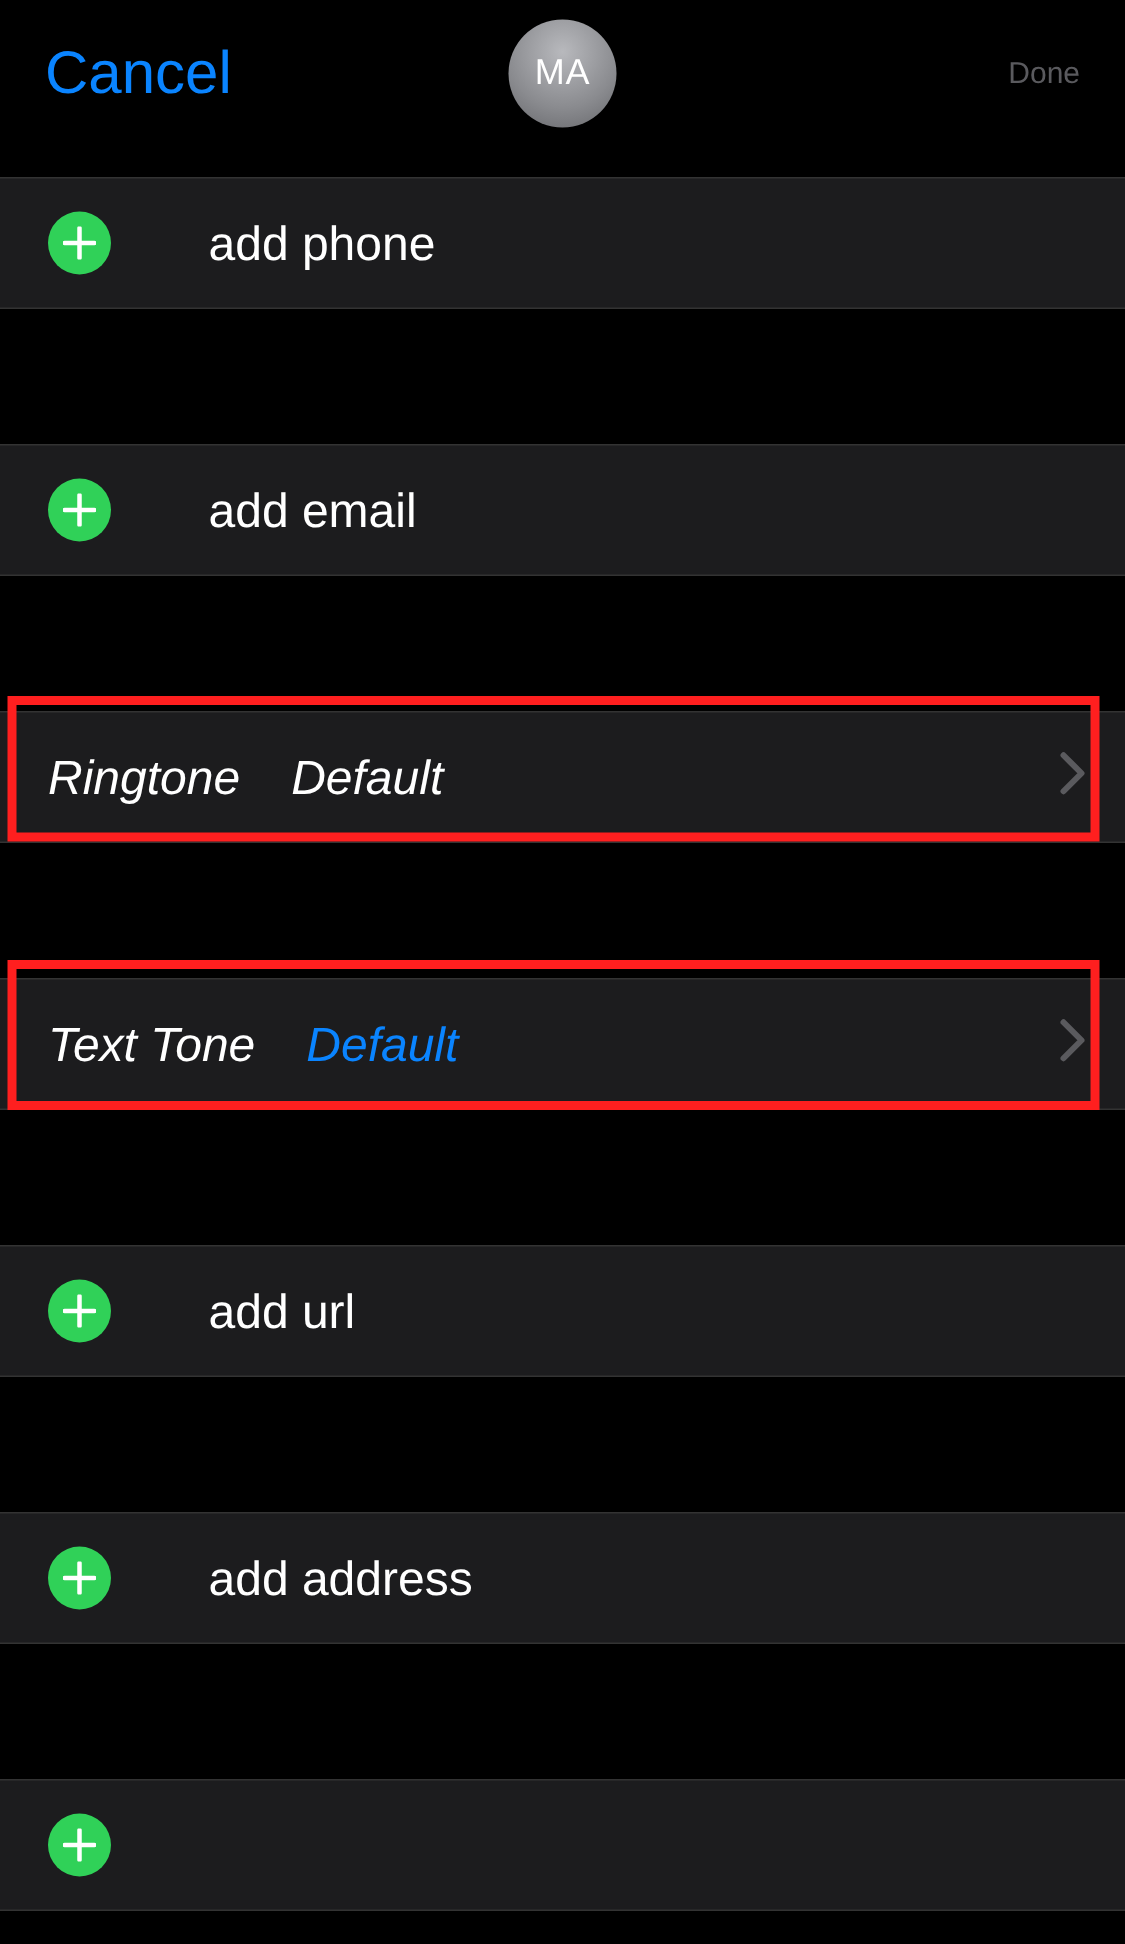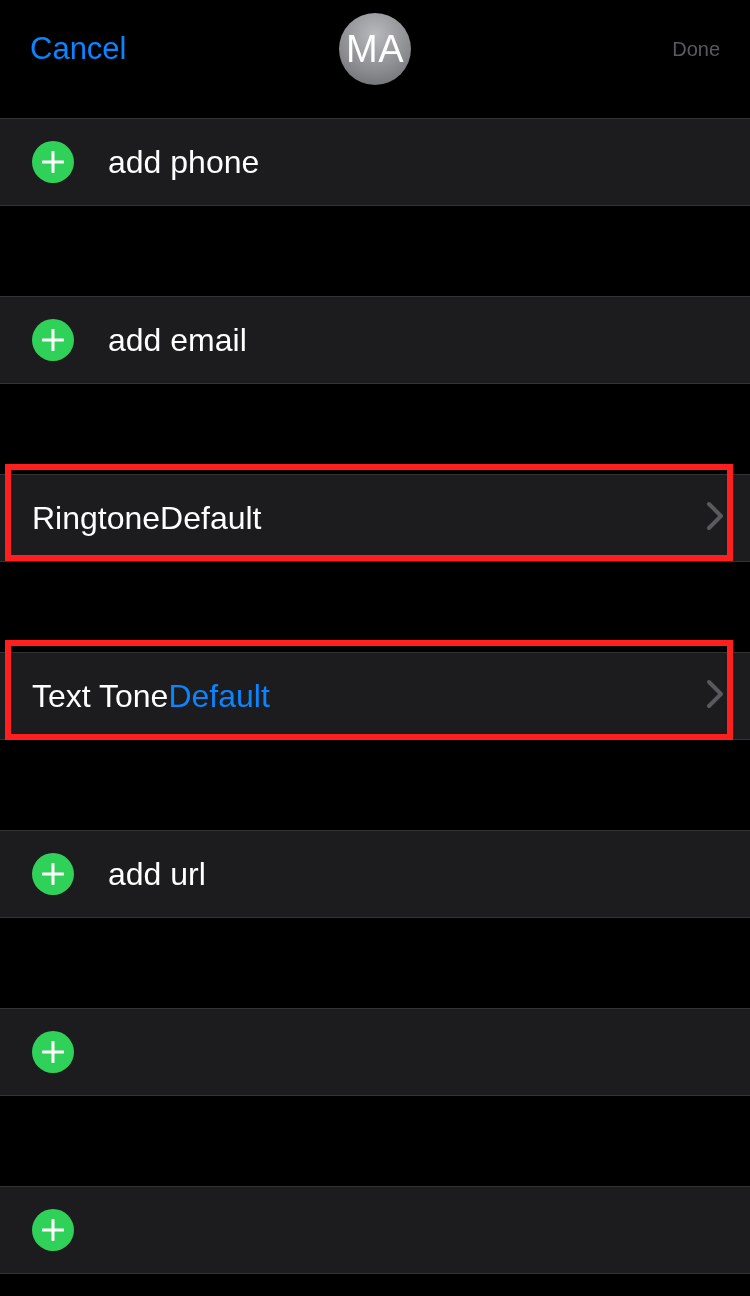--- a/index.html
+++ b/index.html
@@ -16,41 +16,41 @@
     .header {
       height: 98px;
       display: flex;
       align-items: center;
       justify-content: space-between;
       padding: 0 30px;
       position: relative;
     }
     .header .cancel {
       color: #0a84ff;
-      font-size: 31px;
+      font-size: 40px;
       font-weight: 400;
     }
     .header .done {
       color: #5a5a5e;
       font-size: 20px;
       font-weight: 500;
     }
     .avatar {
       position: absolute;
       left: 50%;
       transform: translateX(-50%);
       width: 72px;
       height: 72px;
       border-radius: 50%;
       background: radial-gradient(circle at 50% 30%, #b8b9bd 0%, #8a8b8f 60%, #66676b 100%);
       display: flex;
       align-items: center;
       justify-content: center;
       color: #fff;
-      font-size: 38px;
+      font-size: 24px;
       font-weight: 500;
       letter-spacing: 0.5px;
     }
 
     .gap-lg { height: 90px; }
     .gap-top { height: 20px; }
 
     .row {
       background: #1c1c1e;
       height: 88px;
@@ -72,23 +72,26 @@
       justify-content: center;
       margin-right: 34px;
       flex-shrink: 0;
     }
     .add-btn svg { display: block; }
 
     .row-label {
       font-size: 32px;
       font-weight: 400;
       color: #fff;
+      margin-left: 31px;
     }
 
     .setting-row {
+      gap: 34px;
+      font-style: italic;
     }
     .setting-label {
       font-size: 32px;
       color: #fff;
     }
     .setting-value {
       font-size: 32px;
       color: #fff;
     }
     .setting-value.blue { color: #0a84ff; }
@@ -176,20 +179,21 @@
 </div>
 
 <div class="gap-lg"></div>
 
 <div class="row">
   <div class="add-btn">
     <svg width="22" height="22" viewBox="0 0 22 22">
         <path d="M11 1v20M1 11h20" stroke="#fff" stroke-width="3" stroke-linecap="round"></path>
       </svg>
   </div>
+  <span class="row-label">add address</span>
 </div>
 
 <div class="gap-lg"></div>
 
 <div class="row">
   <div class="add-btn">
     <svg width="22" height="22" viewBox="0 0 22 22">
         <path d="M11 1v20M1 11h20" stroke="#fff" stroke-width="3" stroke-linecap="round"></path>
       </svg>
   </div>

